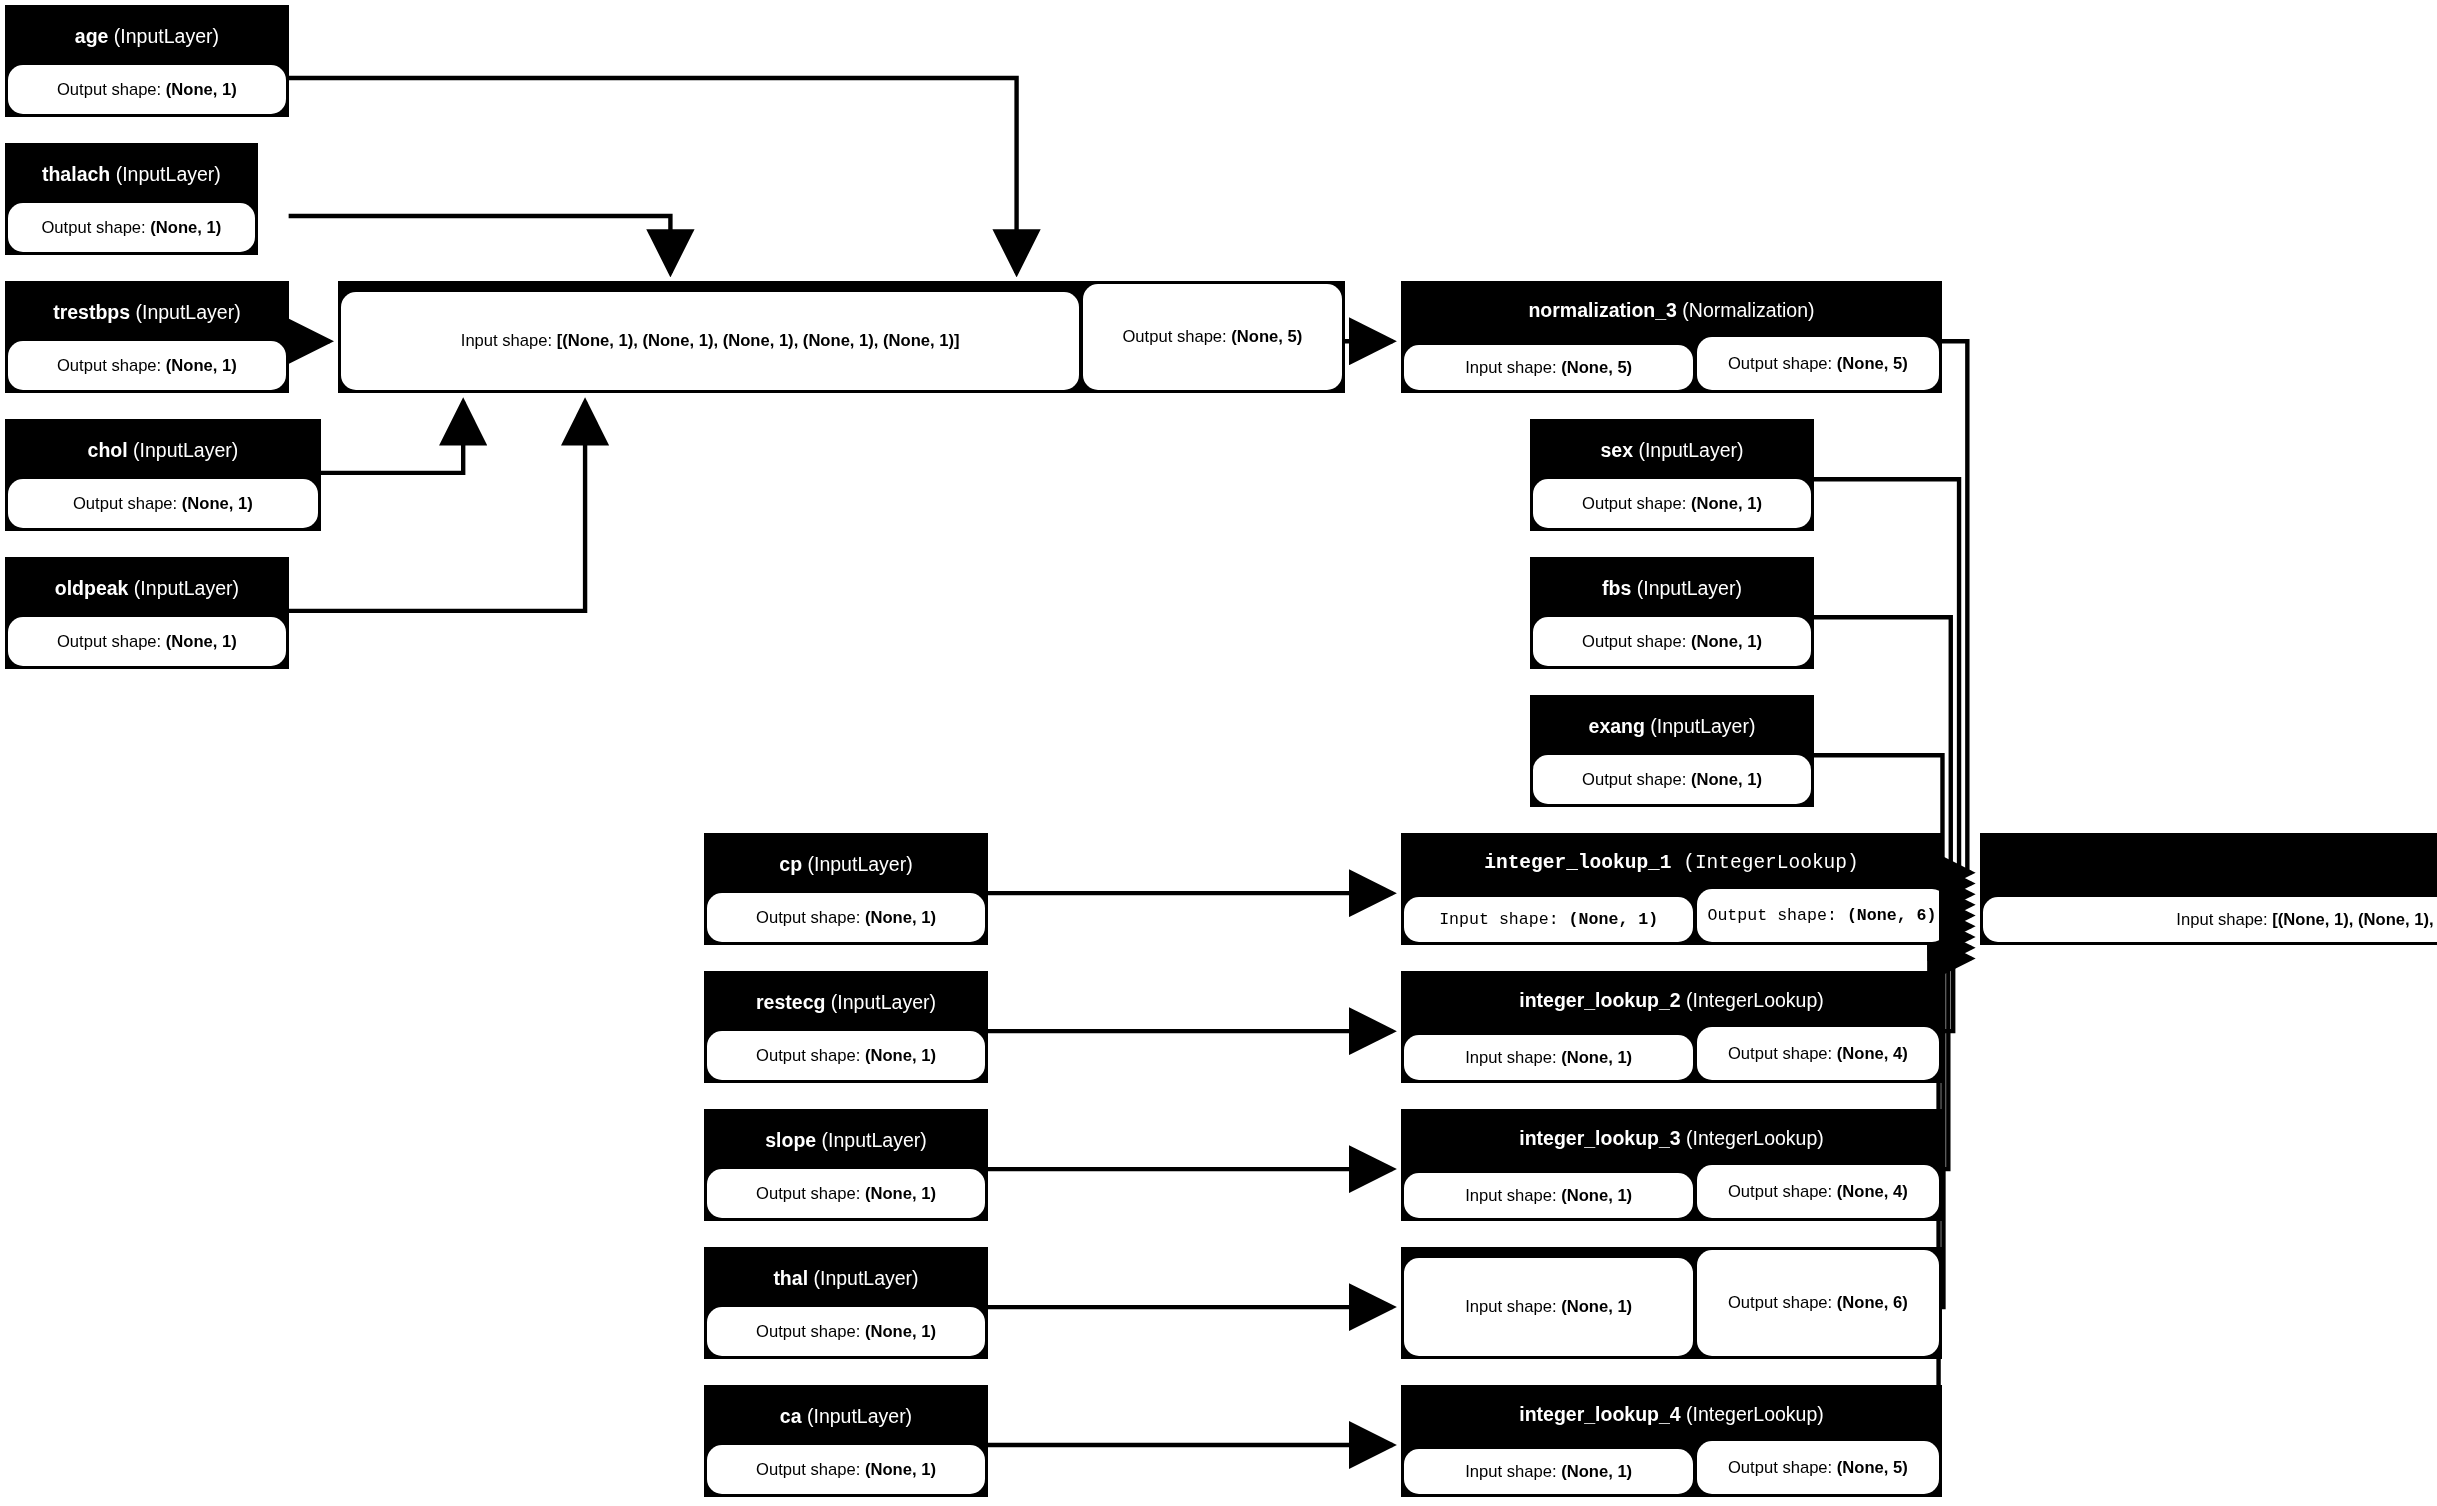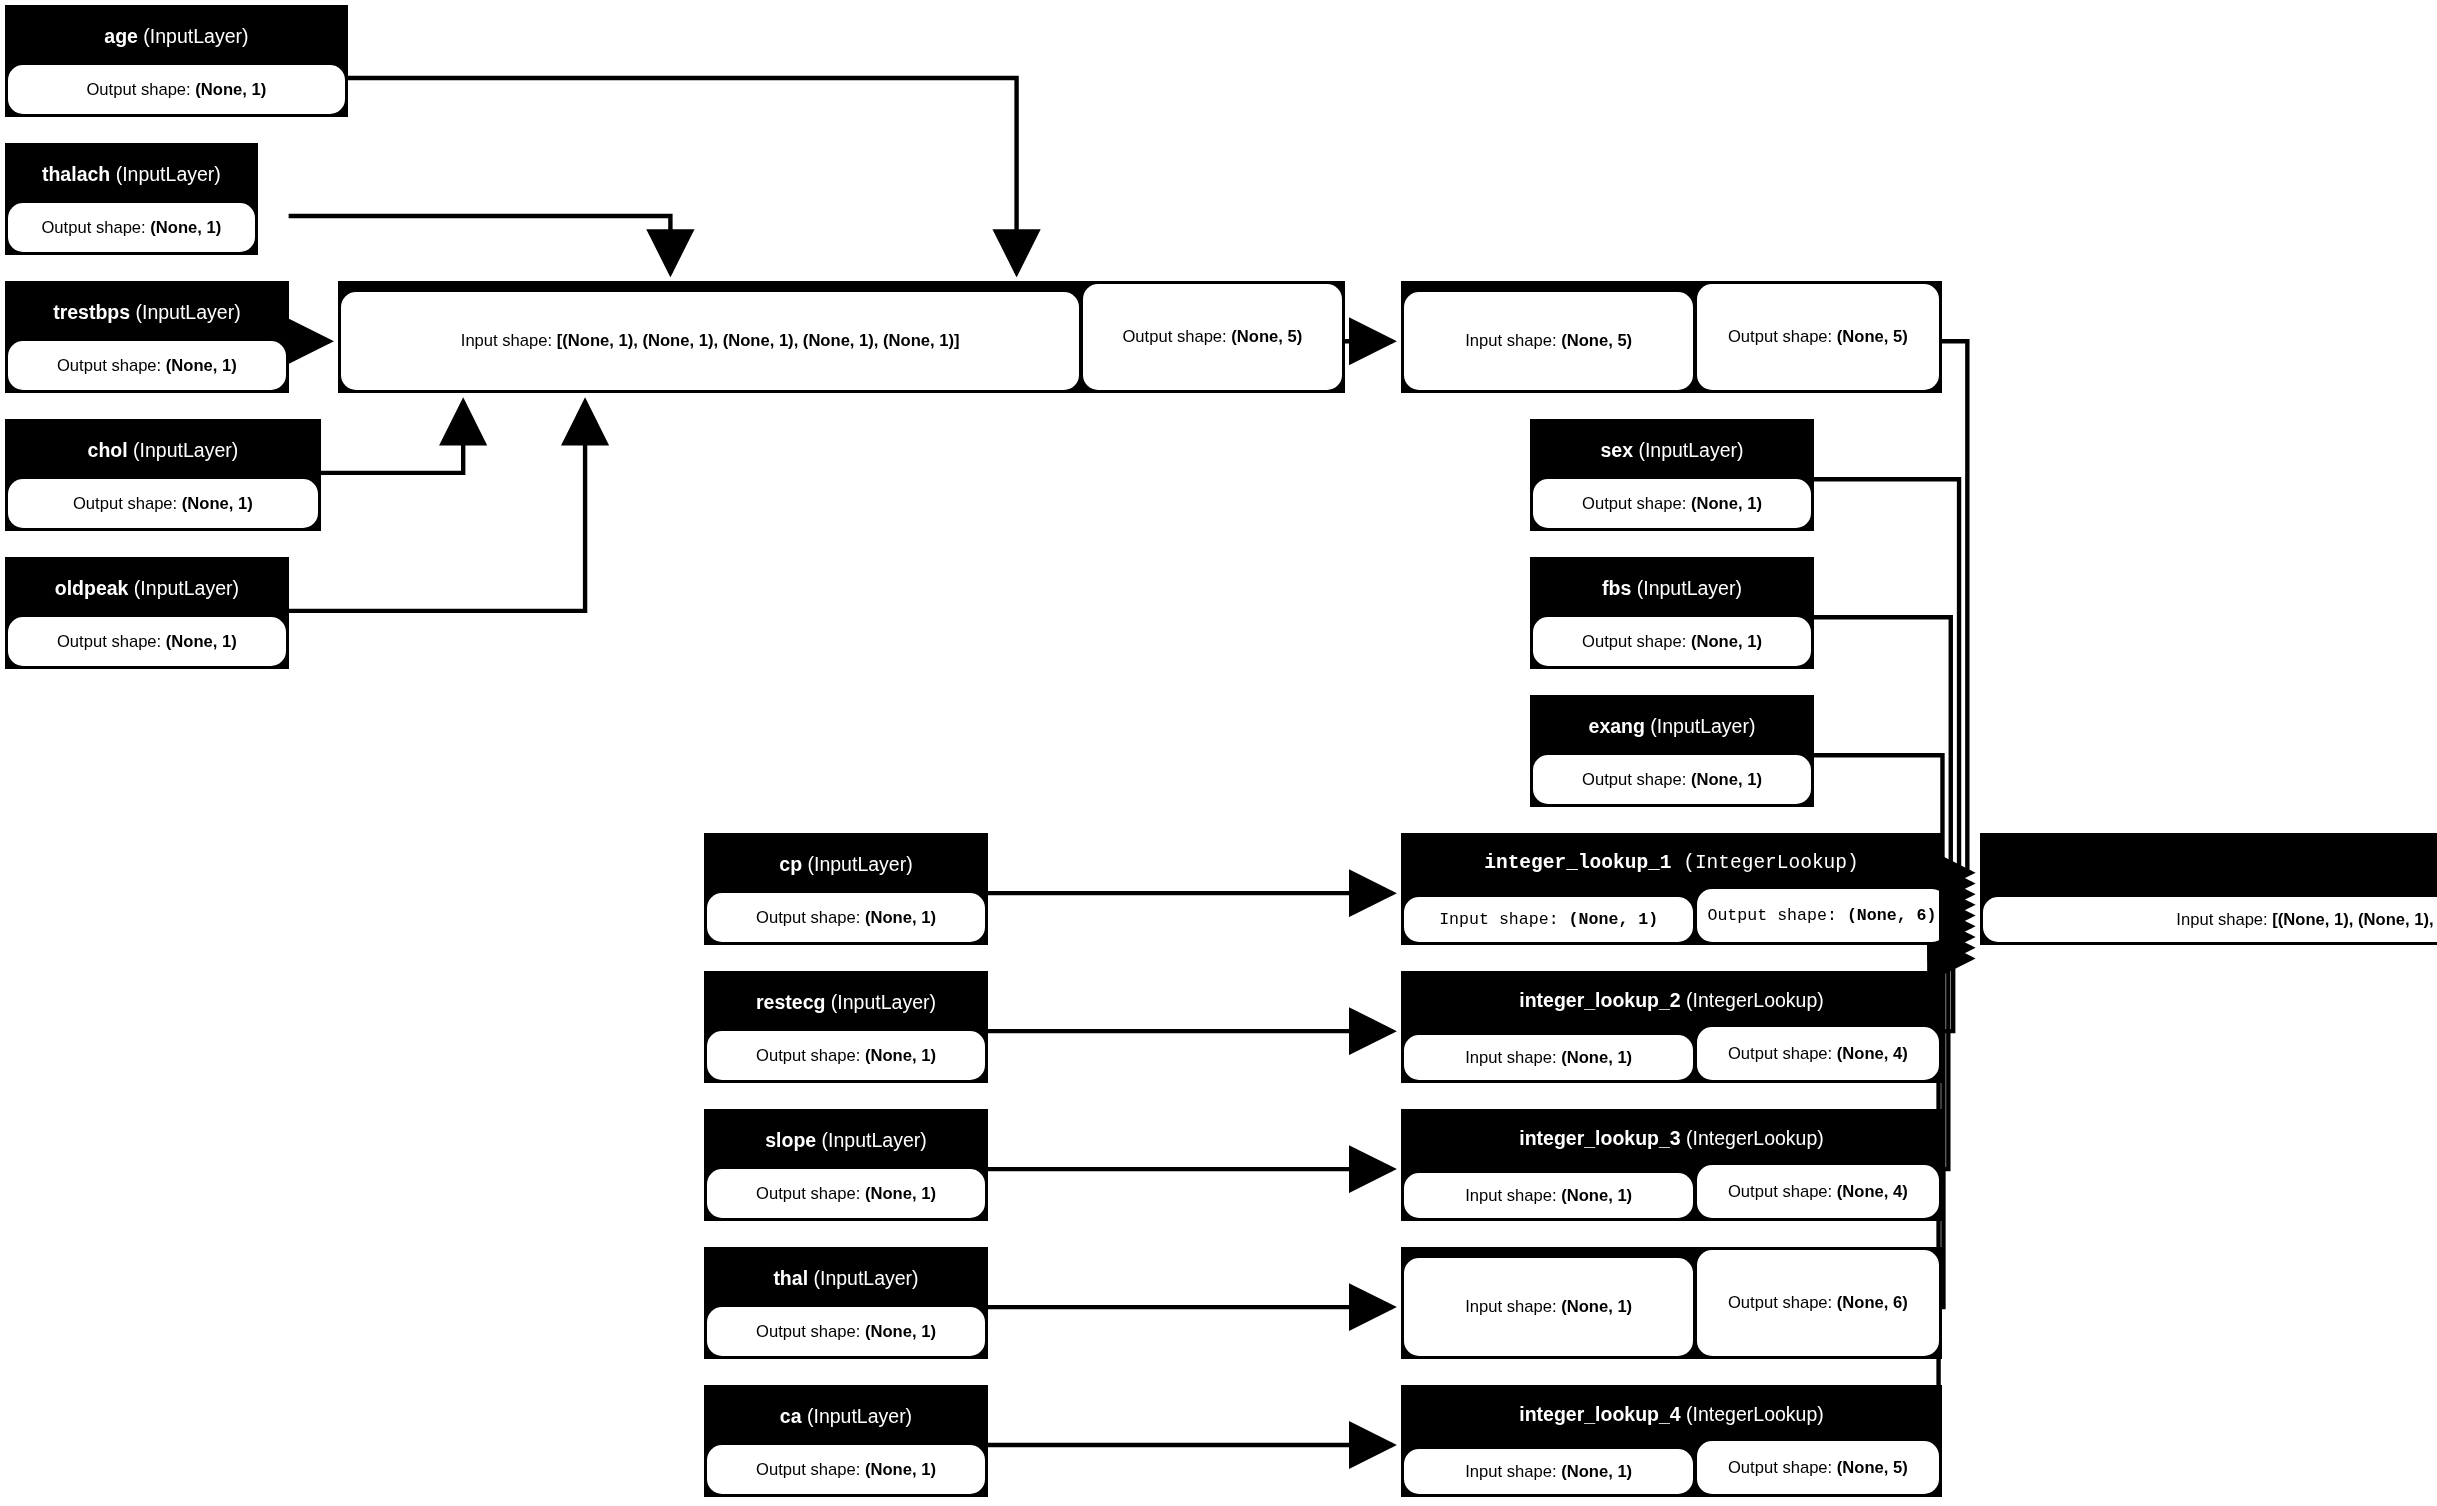--- a/index.html
+++ b/index.html
@@ -128,21 +128,21 @@
       <path d="M 2025,2964 L 2856,2964"></path>
 
       <path d="M 3983,1832 L 4021,1832 L 4021,1878 L 4043,1878"></path>
       <path d="M 3983,2115 L 4006,2115 L 4006,1900 L 4043,1900"></path>
       <path d="M 3983,2398 L 3996,2398 L 3996,1922 L 4043,1922"></path>
       <path d="M 3983,2681 L 3986,2681 L 3986,1944 L 4043,1944"></path>
       <path d="M 3983,2964 L 3976,2964 L 3976,1966 L 4043,1966"></path>
     </g>
   </svg>
 
-<div class="node n-input" style="left: 4.9px; top: 4.9px; width: 343px; height: 112px;">
+<div class="node n-input" style="left: 4.9px; top: 4.9px; width: 284px; height: 112px;">
       <div class="node-title">
         <b>age</b>
         <span class="cls">&nbsp;(InputLayer)</span>
       </div>
       <div class="shape-row">
         <div class="shape-cell">
           <span class="lbl">Output shape:&nbsp;</span>
           <b>(None, 1)</b>
         </div>
       </div>
@@ -201,20 +201,24 @@
           <span class="lbl">Input shape:&nbsp;</span>
           <b>[(None, 1), (None, 1), (None, 1), (None, 1), (None, 1)]</b>
         </div>
         <div class="shape-cell">
           <span class="lbl">Output shape:&nbsp;</span>
           <b>(None, 5)</b>
         </div>
       </div>
     </div>
     <div class="node n-proc" style="left: 1401px; top: 281px; width: 541px; height: 112px;">
+      <div class="node-title">
+        <b>normalization_3</b>
+        <span class="cls">&nbsp;(Normalization)</span>
+      </div>
       <div class="shape-row">
         <div class="shape-cell cell-grow-in" style="width: 268px;">
           <span class="lbl">Input shape:&nbsp;</span>
           <b>(None, 5)</b>
         </div>
         <div class="shape-cell">
           <span class="lbl">Output shape:&nbsp;</span>
           <b>(None, 5)</b>
         </div>
       </div>

